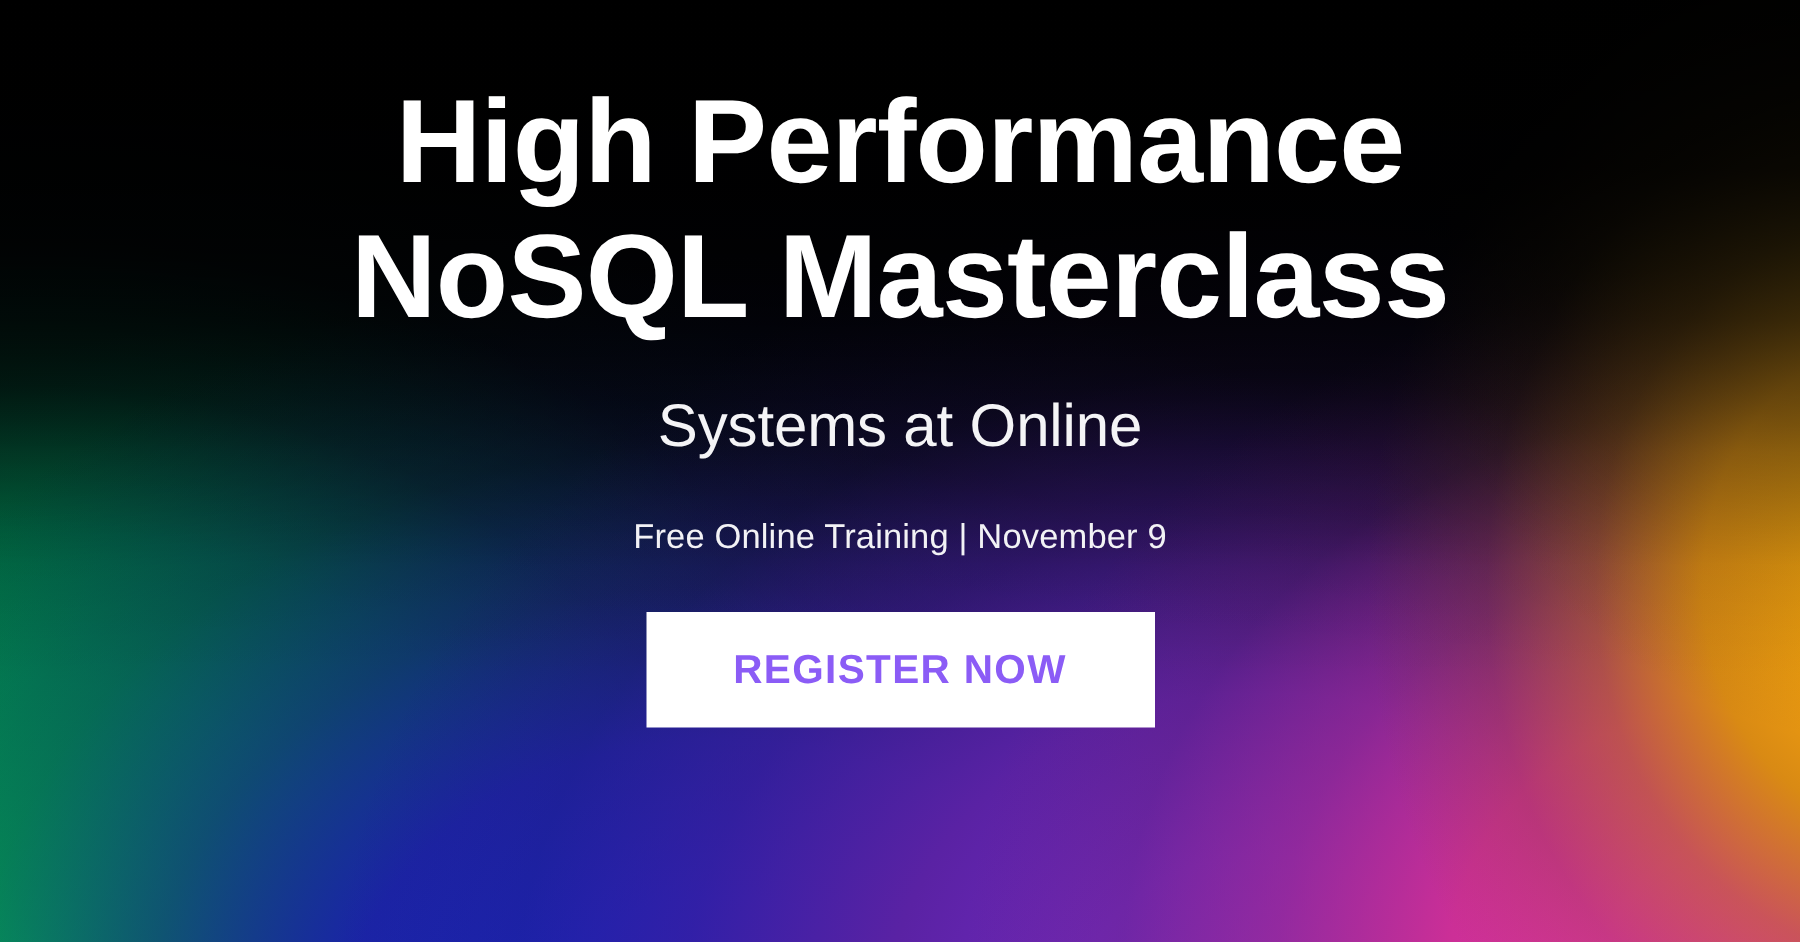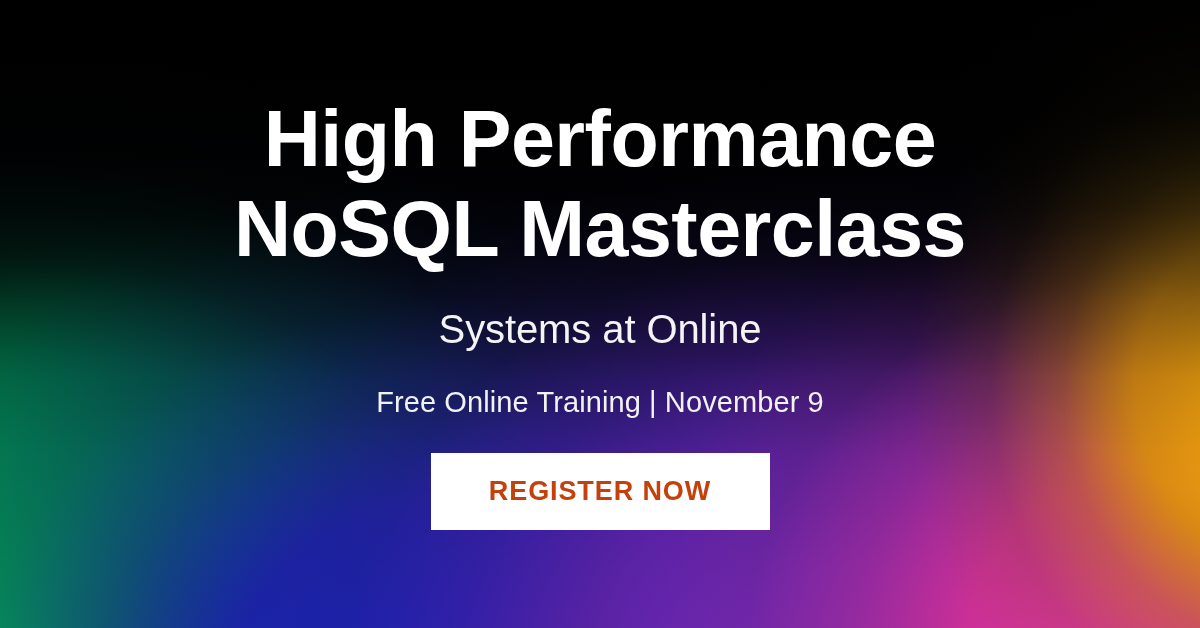--- a/index.html
+++ b/index.html
@@ -126,21 +126,21 @@
   
   .content {
     position: relative;
     z-index: 5;
     width: 100%;
     height: 100%;
     display: flex;
     flex-direction: column;
     align-items: center;
     box-sizing: border-box;
-    padding-top: 94px;
+    padding-top: 49px;
   }
 
   .headline {
     margin: 0;
     width: 1060px;
     text-align: center;
     color: #ffffff;
     font-size: 79px;
     font-weight: 700;
     line-height: 90px;
@@ -165,21 +165,21 @@
 
   .subhead .line {
     display: block;
   }
 
   .detail {
     margin: 0;
     margin-top: 31px;
     text-align: center;
     color: #f2f2f5;
-    font-size: 29px;
+    font-size: 23px;
     font-weight: 400;
     line-height: 34px;
     letter-spacing: 0.1px;
   }
 
   .cta-wrap {
     margin-top: 34px;
   }
 
   .cta-button {
@@ -189,21 +189,21 @@
     width: 339px;
     height: 77px;
     background: #ffffff;
     border: none;
     border-radius: 0;
     cursor: pointer;
     padding: 0;
   }
 
   .cta-button .cta-label {
-    color: #c2410c;
+    color: #8b5cf6;
     font-family: "Liberation Sans", sans-serif;
     font-size: 27px;
     font-weight: 700;
     letter-spacing: 0.9px;
     line-height: 1;
   }
 </style>
 </head>
 <body>
 

